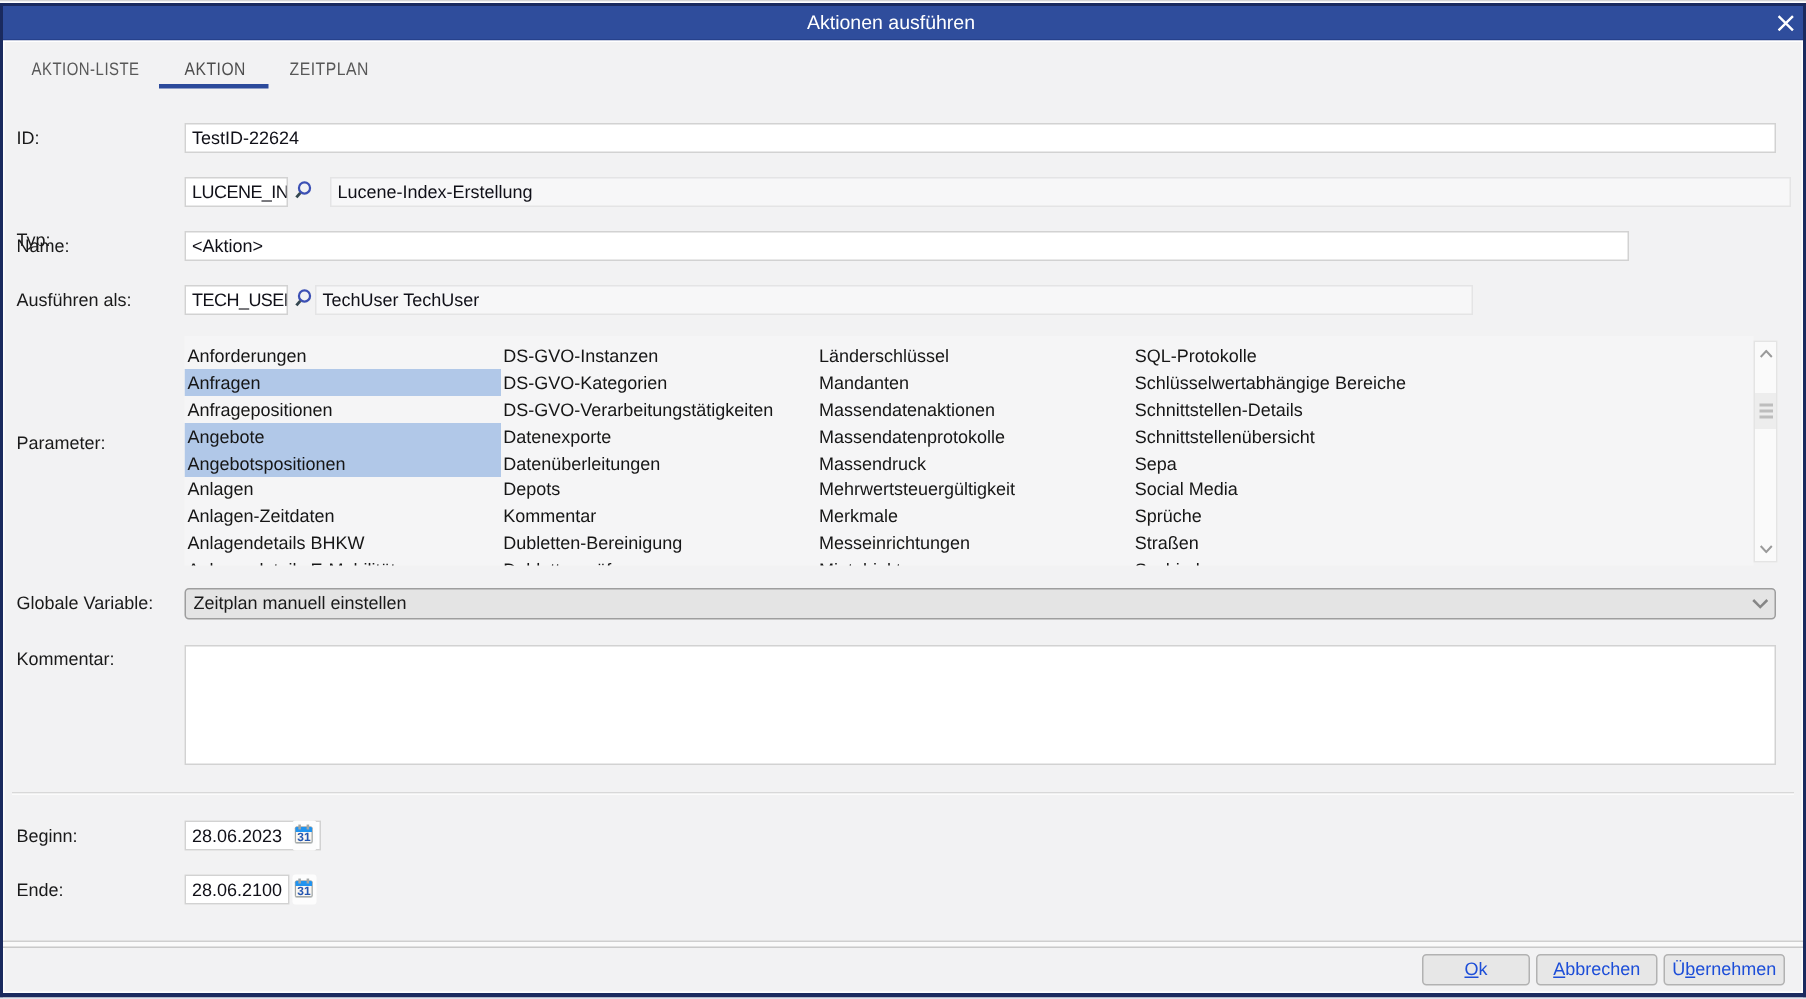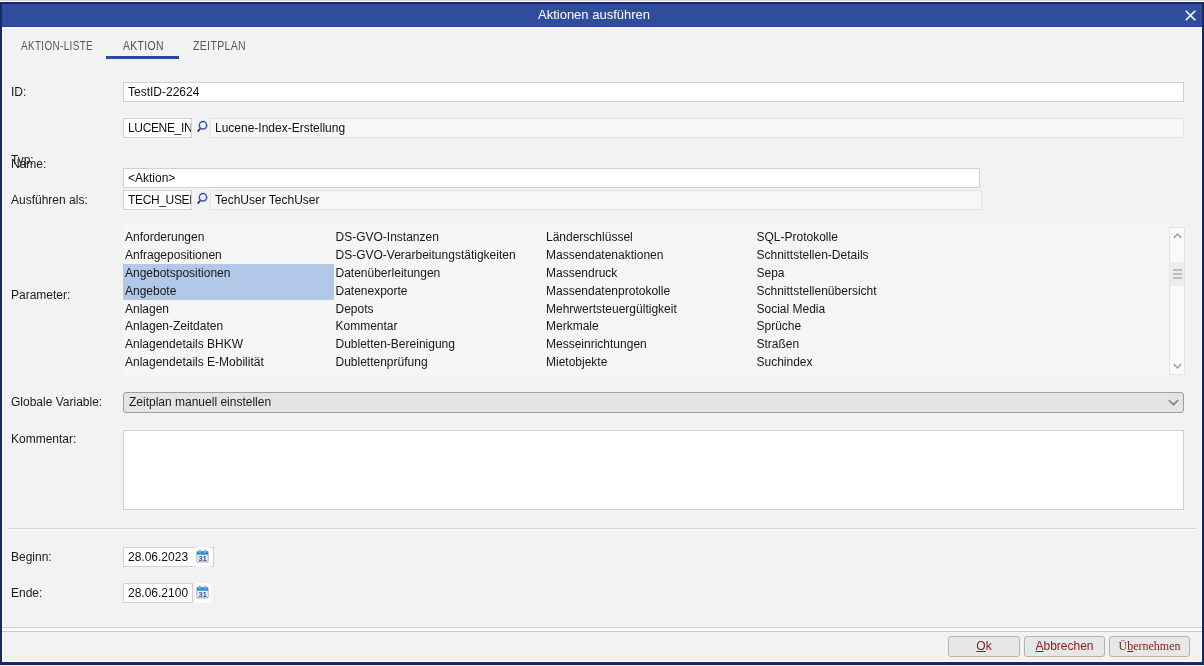--- a/index.html
+++ b/index.html
@@ -4,21 +4,21 @@
 <style>
   html,body{margin:0;padding:0;}
   body{width:1204px;height:666px;position:relative;overflow:hidden;
        font-family:"Liberation Sans",sans-serif;background:#f2f2f3;}
   .abs{position:absolute;}
   .lbl{position:absolute;left:11px;font-size:12px;color:#1a1a1a;line-height:20px;white-space:nowrap;}
   .inp{position:absolute;background:#fff;border:1px solid #d2d2d2;font-size:12px;color:#101018;
        line-height:18px;padding:0 0 0 4px;white-space:nowrap;overflow:hidden;box-sizing:border-box;}
   .ro{background:#f7f7f8;border:1px solid #e4e4e5;}
   .btn{position:absolute;background:#e7e7e7;border:1px solid #b2b2b2;border-radius:3px;
-       font-size:12px;color:#7f1d1d;text-align:center;line-height:19px;box-sizing:border-box;height:21px;}
+       font-size:12px;color:#1d4ed8;text-align:center;line-height:19px;box-sizing:border-box;height:21px;}
   .tab{position:absolute;font-size:12px;color:#585858;letter-spacing:0.4px;white-space:nowrap;
        transform-origin:left top;}
   .cell{display:inline-block;width:210.5px;height:18px;line-height:18px;padding-left:2px;
         box-sizing:border-box;vertical-align:top;white-space:nowrap;overflow:hidden;}
   .hl{background:#b1c8e8;}
   .row{height:17.9px;white-space:nowrap;font-size:12px;color:#161616;}
 </style>
 </head>
 <body>
 
@@ -57,37 +57,38 @@
 <div class="lbl" style="top:547px;">Beginn:</div>
 <div class="lbl" style="top:583px;">Ende:</div>
 
 <div class="inp" style="left:123px;top:82px;width:1061px;height:20px;">TestID-22624</div>
 
 <div class="inp" style="left:123px;top:118px;width:69px;height:20px;letter-spacing:-0.35px;">LUCENE_INDEX</div>
 <svg class="abs" style="left:196px;top:119px;" width="12" height="14" viewBox="0 0 12 14">
   <circle cx="7" cy="6.3" r="3.7" fill="none" stroke="#3c50b4" stroke-width="1.5"></circle>
   <path d="M4.2 9.6 L1.6 12.6" stroke="#33464f" stroke-width="1.9" fill="none"></path>
 </svg>
-<div class="inp ro" style="left:210px;top:118px;width:974px;height:20px;">Lucene-Index-Erstellung</div>
+<div class="inp ro" style="left:220px;top:118px;width:974px;height:20px;">Lucene-Index-Erstellung</div>
 
-<div class="inp" style="left:123px;top:168px;width:857px;height:20px;">&lt;Aktion&gt;</div>
+<div class="inp" style="left:123px;top:154px;width:963px;height:20px;">&lt;Aktion&gt;</div>
 
 <div class="inp" style="left:123px;top:190px;width:69px;height:20px;letter-spacing:-0.35px;">TECH_USER</div>
 <svg class="abs" style="left:196px;top:191px;" width="12" height="14" viewBox="0 0 12 14">
   <circle cx="7" cy="6.3" r="3.7" fill="none" stroke="#3c50b4" stroke-width="1.5"></circle>
   <path d="M4.2 9.6 L1.6 12.6" stroke="#33464f" stroke-width="1.9" fill="none"></path>
 </svg>
 <div class="inp ro" style="left:210px;top:190px;width:772px;height:20px;">TechUser TechUser</div>
 
 <div class="abs" style="left:123px;top:224px;width:1046px;height:153px;background:#f5f5f6;overflow:hidden;">
   <div style="height:4px;"></div>
   <div class="row"><span class="cell">Anforderungen</span><span class="cell">DS-GVO-Instanzen</span><span class="cell">Länderschlüssel</span><span class="cell">SQL-Protokolle</span></div>
+  <div class="row"><span class="cell hl">Anfragen</span><span class="cell">DS-GVO-Kategorien</span><span class="cell">Mandanten</span><span class="cell">Schlüsselwertabhängige Bereiche</span></div>
   <div class="row"><span class="cell">Anfragepositionen</span><span class="cell">DS-GVO-Verarbeitungstätigkeiten</span><span class="cell">Massendatenaktionen</span><span class="cell">Schnittstellen-Details</span></div>
+  <div class="row"><span class="cell hl">Angebote</span><span class="cell">Datenexporte</span><span class="cell">Massendatenprotokolle</span><span class="cell">Schnittstellenübersicht</span></div>
   <div class="row"><span class="cell hl">Angebotspositionen</span><span class="cell">Datenüberleitungen</span><span class="cell">Massendruck</span><span class="cell">Sepa</span></div>
-  <div class="row"><span class="cell hl">Angebote</span><span class="cell">Datenexporte</span><span class="cell">Massendatenprotokolle</span><span class="cell">Schnittstellenübersicht</span></div>
   <div class="row"><span class="cell">Anlagen</span><span class="cell">Depots</span><span class="cell">Mehrwertsteuergültigkeit</span><span class="cell">Social Media</span></div>
   <div class="row"><span class="cell">Anlagen-Zeitdaten</span><span class="cell">Kommentar</span><span class="cell">Merkmale</span><span class="cell">Sprüche</span></div>
   <div class="row"><span class="cell">Anlagendetails BHKW</span><span class="cell">Dubletten-Bereinigung</span><span class="cell">Messeinrichtungen</span><span class="cell">Straßen</span></div>
   <div class="row"><span class="cell">Anlagendetails E-Mobilität</span><span class="cell">Dublettenprüfung</span><span class="cell">Mietobjekte</span><span class="cell">Suchindex</span></div>
 </div>
 
 <div class="abs" style="left:1169px;top:227px;width:16px;height:148px;background:#fafafa;border:1px solid #e4e4e4;box-sizing:border-box;">
   <svg class="abs" style="left:3px;top:5px;" width="9" height="6" viewBox="0 0 9 6">
     <path d="M0.8 5 L4.5 1 L8.2 5" stroke="#9a9a9a" stroke-width="1.3" fill="none"></path>
   </svg>
@@ -135,13 +136,13 @@
   <rect x="8.4" y="0.7" width="1.7" height="3.3" fill="#a2a7a7"></rect>
   <text x="6.6" y="11.6" font-size="8" font-weight="bold" fill="#2456b0" text-anchor="middle" font-family="Liberation Sans, sans-serif">31</text>
 </svg>
 
 <div class="abs" style="left:2px;top:627px;width:1200px;height:1px;background:#cfcfcf;"></div>
 <div class="abs" style="left:2px;top:628px;width:1200px;height:3px;background:#fafafa;"></div>
 <div class="abs" style="left:2px;top:631px;width:1200px;height:1px;background:#c9c9c9;"></div>
 
 <div class="btn" style="left:948px;top:636px;width:72px;"><span style="text-decoration:underline;">O</span>k</div>
 <div class="btn" style="left:1024px;top:636px;width:81px;"><span style="text-decoration:underline;">A</span>bbrechen</div>
-<div class="btn" style="left:1109px;top:636px;width:81px;font-family:Liberation Serif, serif;">Ü<span style="text-decoration:underline;">b</span>ernehmen</div>
+<div class="btn" style="left:1109px;top:636px;width:81px;">Ü<span style="text-decoration:underline;">b</span>ernehmen</div>
 
 </body></html>

